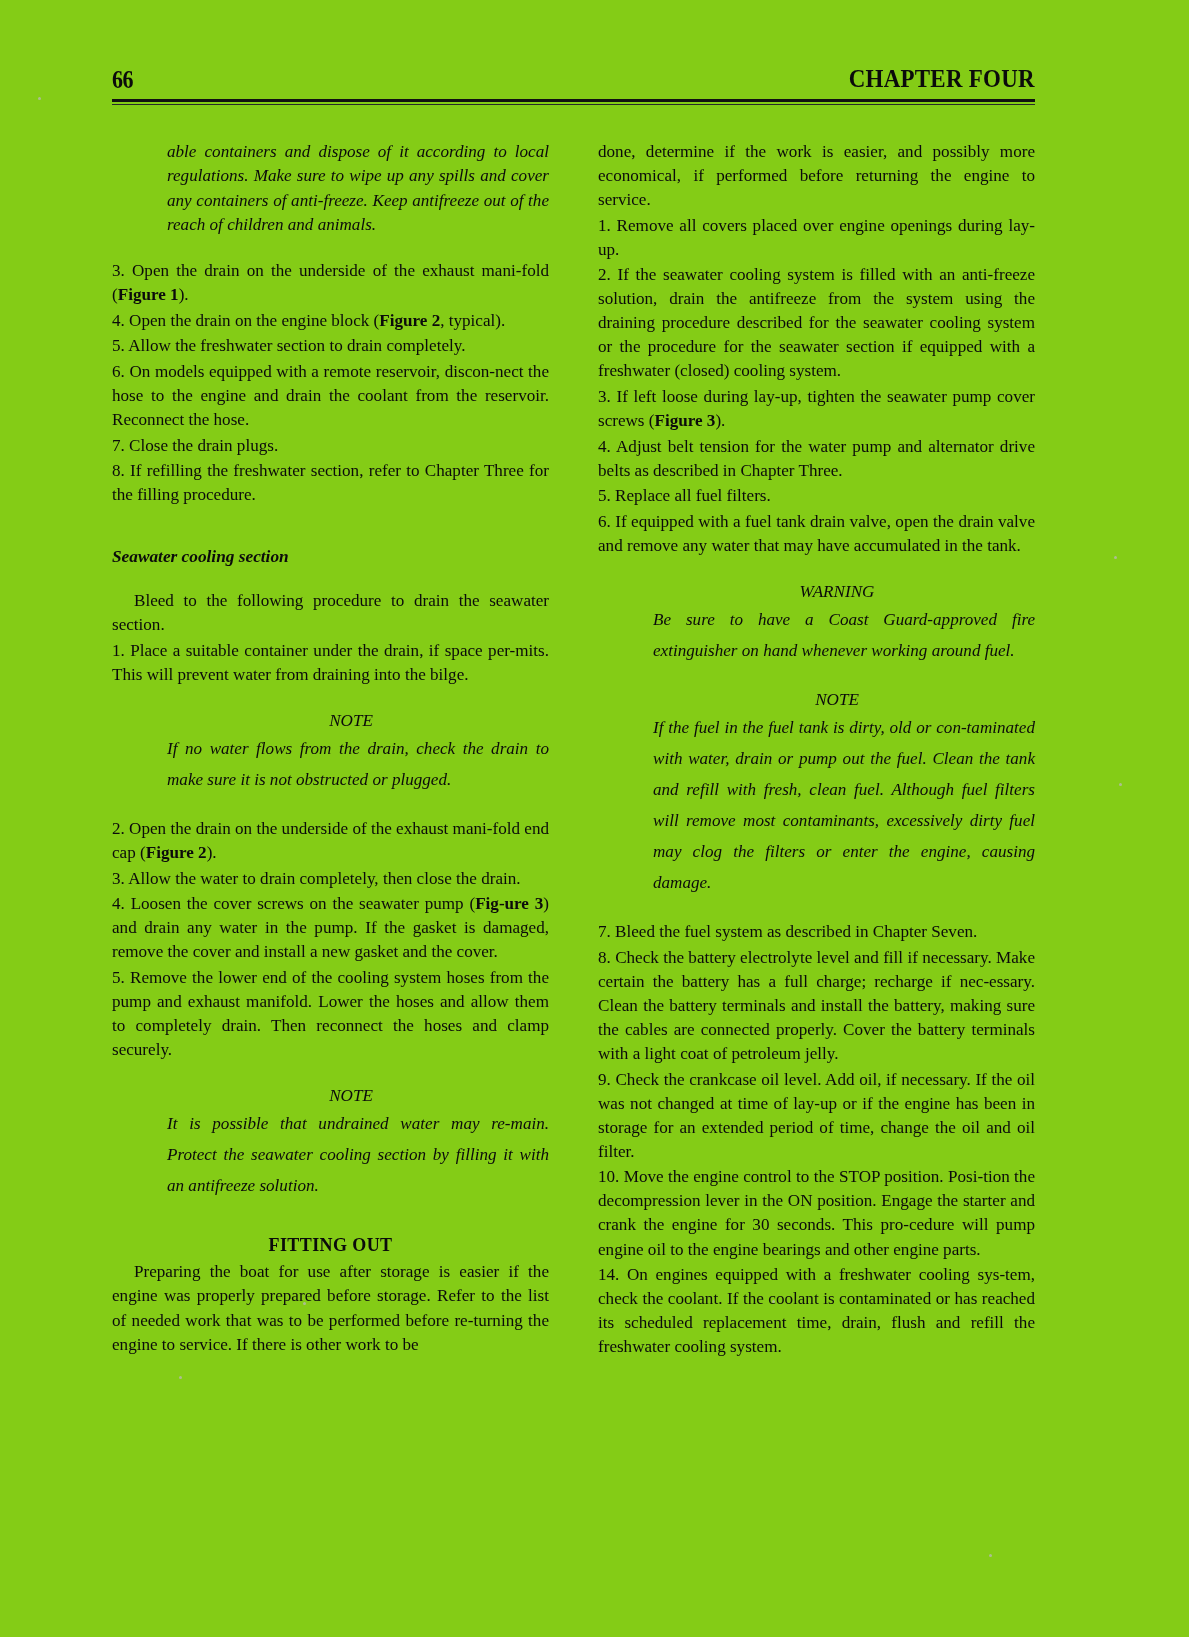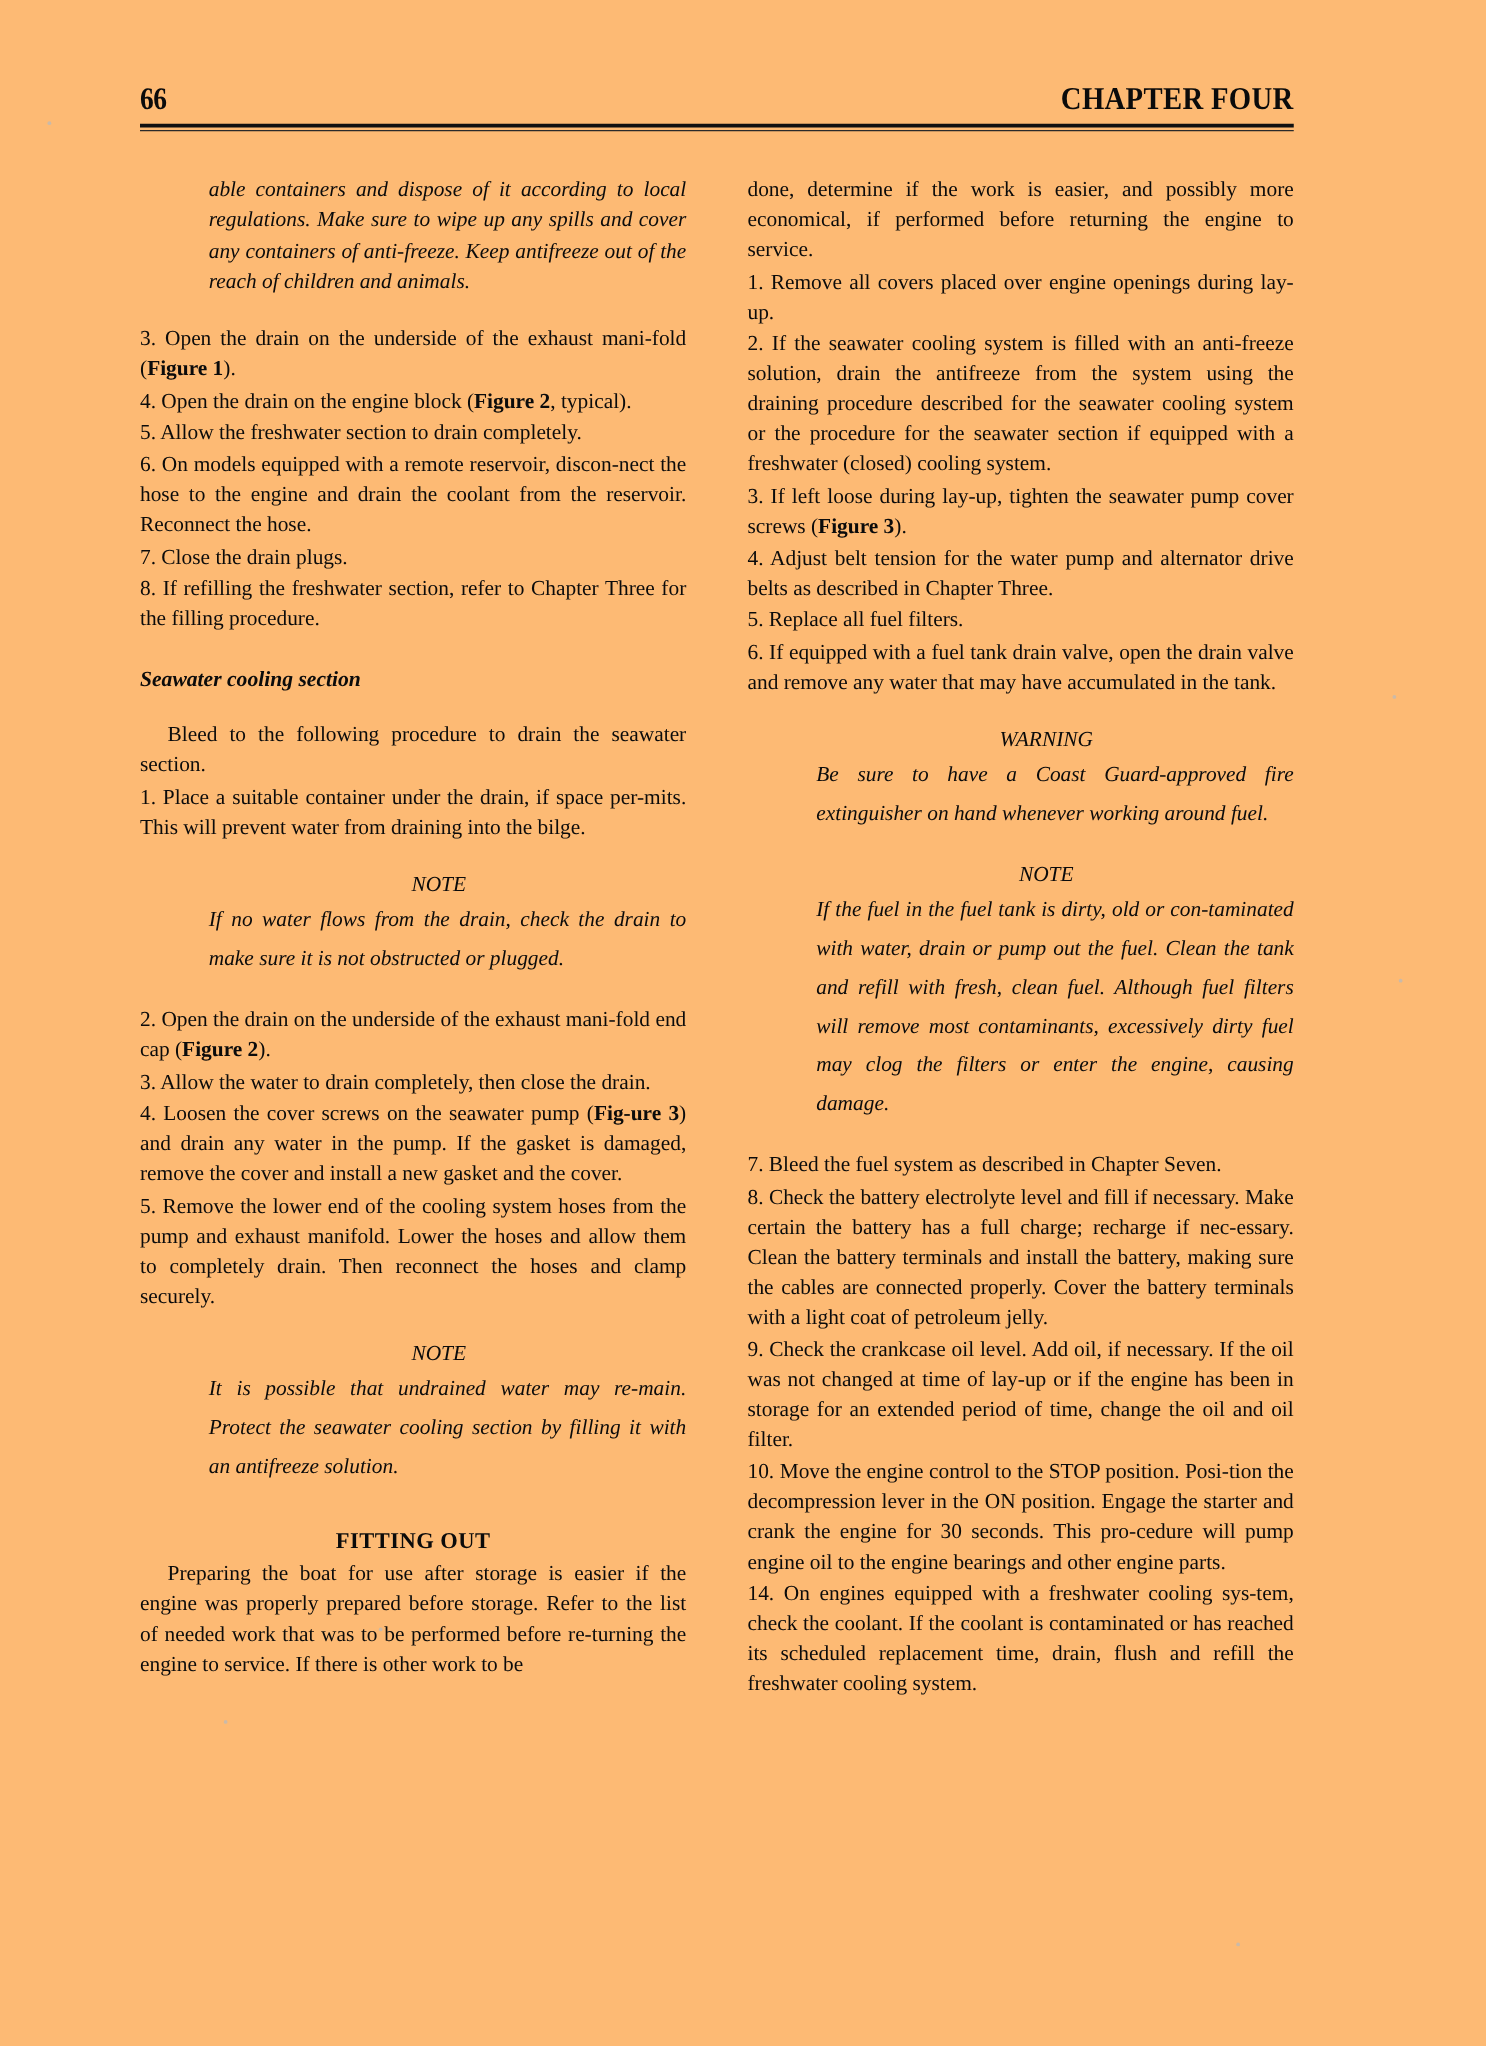--- a/index.html
+++ b/index.html
@@ -6,21 +6,21 @@
   html, body {
     margin: 0;
     padding: 0;
     background: #ffffff;
   }
   .page {
     position: relative;
     width: 1189px;
     height: 1637px;
     margin: 0 auto;
-    background: #fdba74;
+    background: #84cc16;
     font-family: "Liberation Serif", "DejaVu Serif", serif;
     color: #0b0b0b;
     overflow: hidden;
   }
 
   
   .runhead {
     position: absolute;
     left: 112px;
     top: 66px;
@@ -94,21 +94,21 @@
     text-align: justify;
   }
 
   
   .subhead-bi {
     font-weight: bold;
     font-style: italic;
     font-size: 17.3px;
     line-height: 24px;
     text-align: left;
-    margin-top: 25px;
+    margin-top: 38px;
     margin-bottom: 20px;
   }
 
   
   .head-caps {
     font-weight: bold;
     font-size: 18px;
     letter-spacing: 0.4px;
     text-align: center;
     margin-top: 34px;

